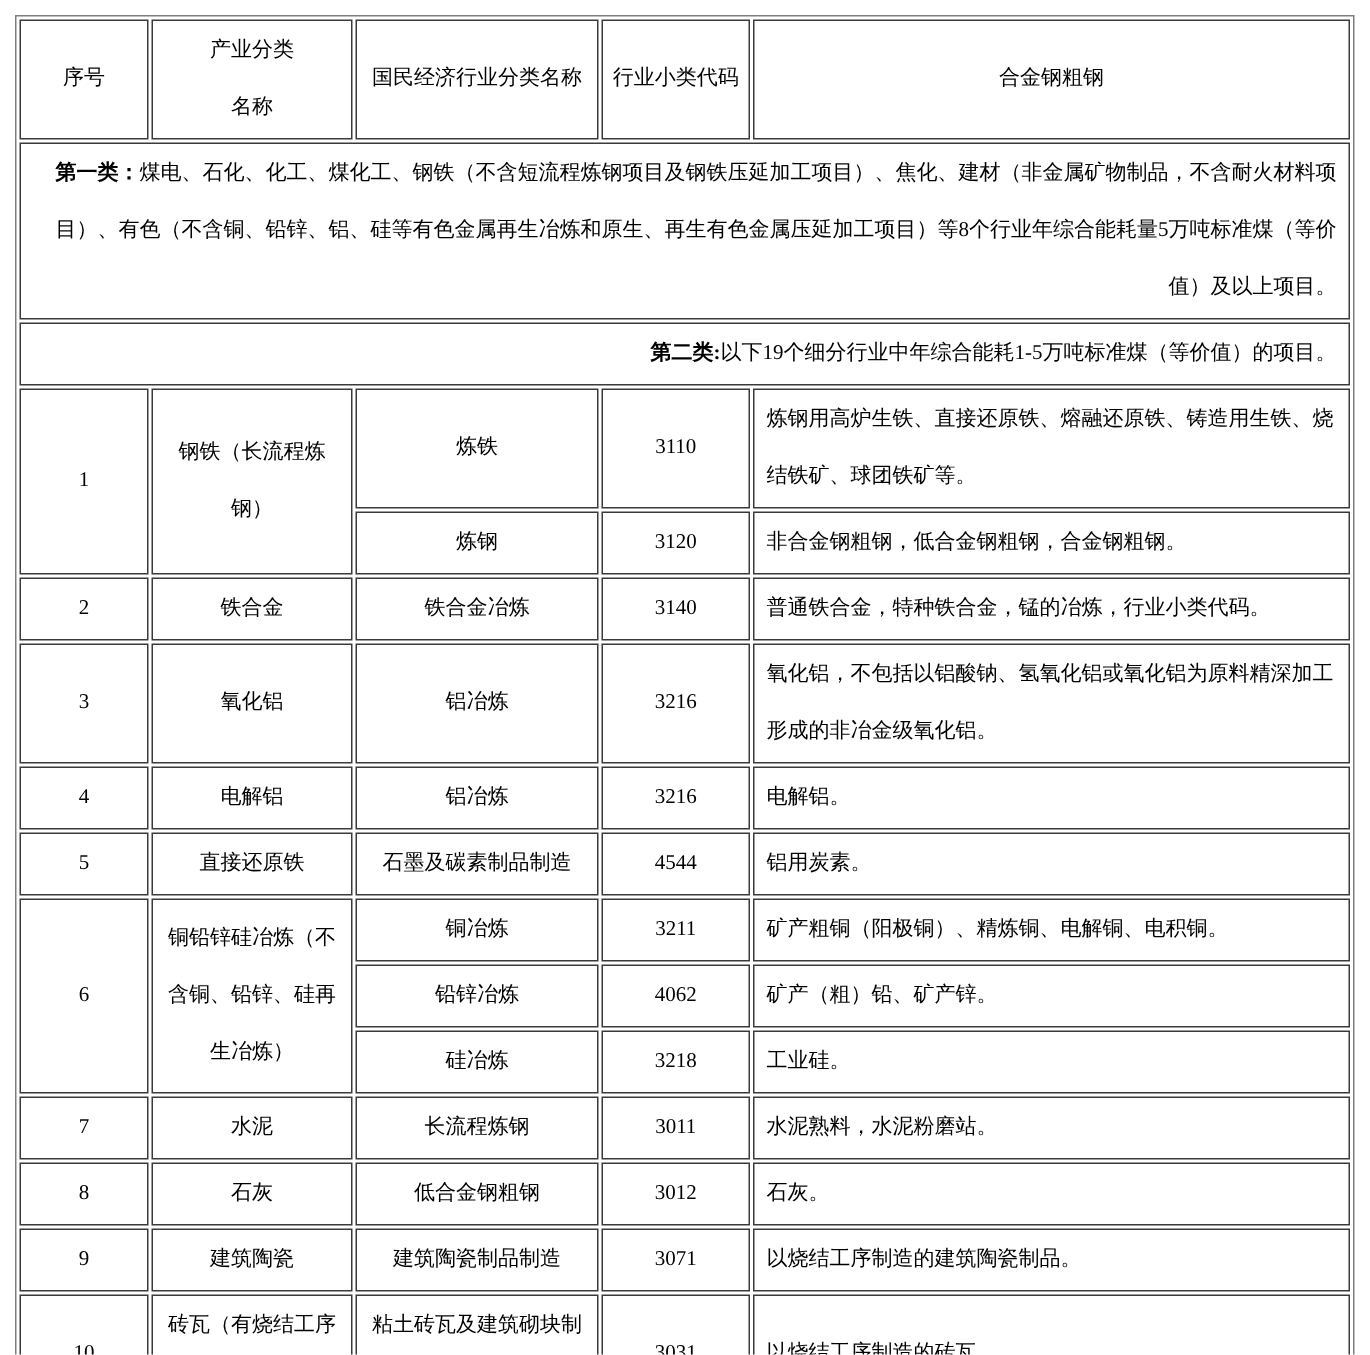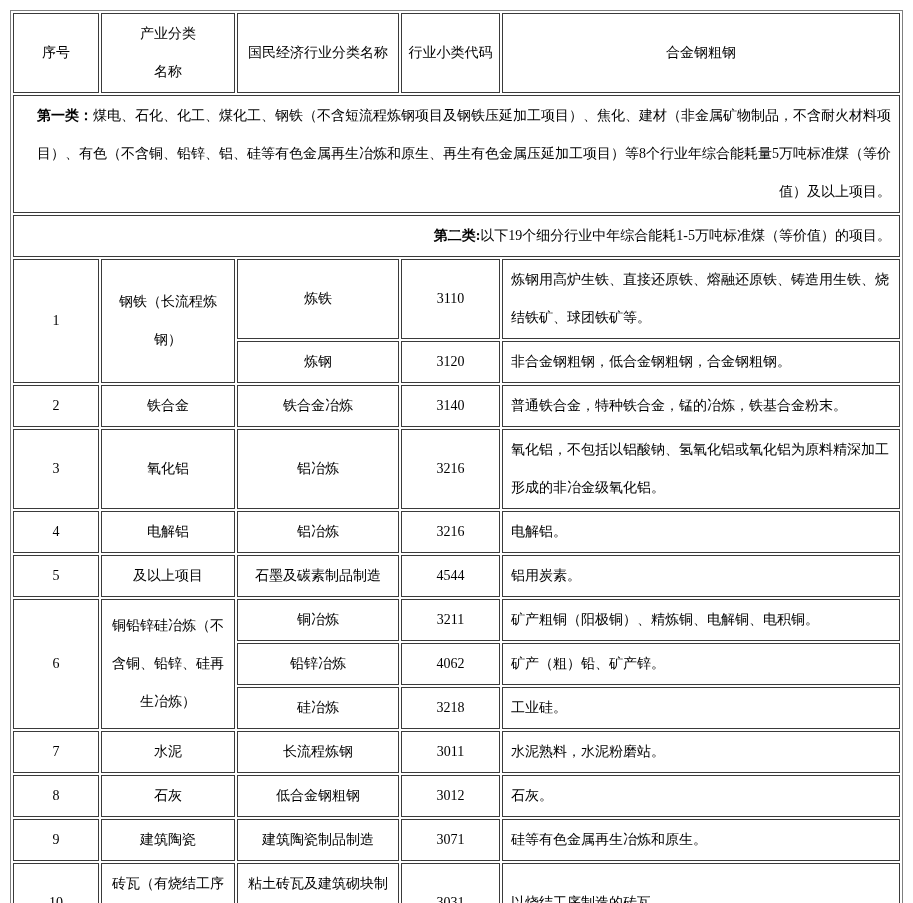--- a/index.html
+++ b/index.html
@@ -76,42 +76,42 @@
     <td class="center">炼钢</td>
     <td class="center">3120</td>
     <td class="content">非合金钢粗钢，低合金钢粗钢，合金钢粗钢。</td>
   </tr>
 
   <tr>
     <td class="center">2</td>
     <td class="center">铁合金</td>
     <td class="center">铁合金冶炼</td>
     <td class="center">3140</td>
-    <td class="content">普通铁合金，特种铁合金，锰的冶炼，铁基合金粉末。</td>
+    <td class="content">普通铁合金，特种铁合金，锰的冶炼，行业小类代码。</td>
   </tr>
 
   <tr>
     <td class="center">3</td>
     <td class="center">氧化铝</td>
     <td class="center">铝冶炼</td>
     <td class="center">3216</td>
     <td class="content">氧化铝，不包括以铝酸钠、氢氧化铝或氧化铝为原料精深加工形成的非冶金级氧化铝。</td>
   </tr>
 
   <tr>
     <td class="center">4</td>
     <td class="center">电解铝</td>
     <td class="center">铝冶炼</td>
     <td class="center">3216</td>
     <td class="content">电解铝。</td>
   </tr>
 
   <tr>
     <td class="center">5</td>
-    <td class="center">及以上项目</td>
+    <td class="center">直接还原铁</td>
     <td class="center">石墨及碳素制品制造</td>
     <td class="center">4544</td>
     <td class="content">铝用炭素。</td>
   </tr>
 
   <tr>
     <td class="center" rowspan="3">6</td>
     <td class="center" rowspan="3">铜铅锌硅冶炼（不含铜、铅锌、硅再生冶炼）</td>
     <td class="center">铜冶炼</td>
     <td class="center">3211</td>
@@ -142,21 +142,21 @@
     <td class="center">低合金钢粗钢</td>
     <td class="center">3012</td>
     <td class="content">石灰。</td>
   </tr>
 
   <tr>
     <td class="center">9</td>
     <td class="center">建筑陶瓷</td>
     <td class="center">建筑陶瓷制品制造</td>
     <td class="center">3071</td>
-    <td class="content">硅等有色金属再生冶炼和原生。</td>
+    <td class="content">以烧结工序制造的建筑陶瓷制品。</td>
   </tr>
 
   <tr>
     <td class="center">10</td>
     <td class="center">砖瓦（有烧结工序的）</td>
     <td class="center">粘土砖瓦及建筑砌块制造</td>
     <td class="center">3031</td>
     <td class="content">以烧结工序制造的砖瓦。</td>
   </tr>
 </tbody>

